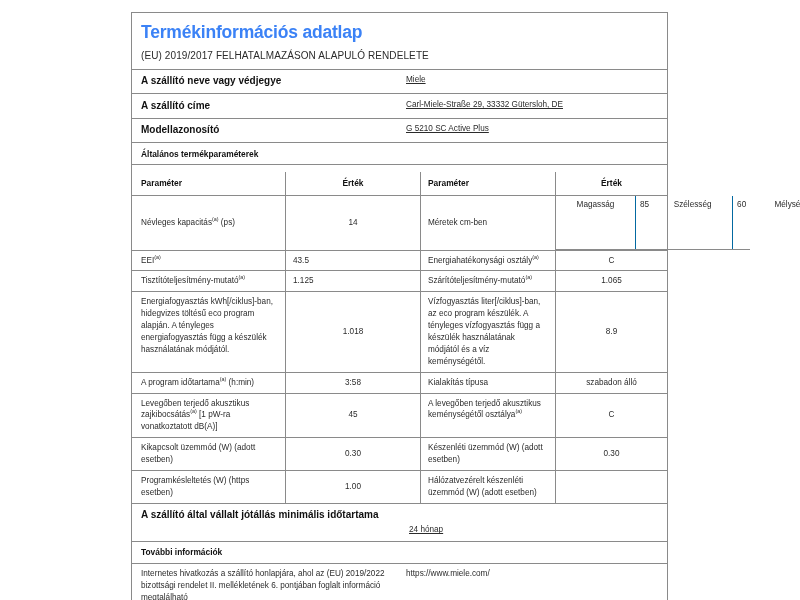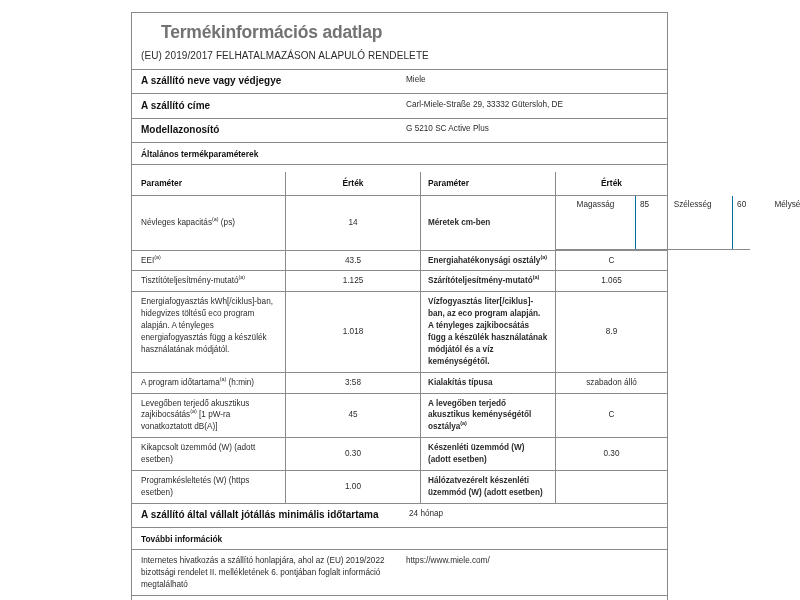--- a/index.html
+++ b/index.html
@@ -44,23 +44,22 @@
 
   
   .title-cell {
     padding: 9px 9px 2px 9px;
     width: 100%;
   }
   .title-cell .title {
     font-size: 17.5px;
     font-weight: bold;
     letter-spacing: -0.2px;
-    color: #737373;
+    color: #3b82f6;
     line-height: 1.15;
-    margin-left: 20px;
   }
   .sub-cell {
     padding: 5px 9px 5px 9px;
     width: 100%;
     font-size: 10px;
     color: #2b2b2b;
     letter-spacing: 0.1px;
   }
 
   
@@ -69,33 +68,34 @@
     font-weight: bold;
     font-size: 10px;
     color: #111;
     padding: 4.5px 9px;
   }
   .val {
     flex: 1;
     padding: 4.5px 7px;
     font-size: 8.2px;
     border-left: none !important;
+    text-decoration: underline;
   }
   .section {
     width: 100%;
     font-weight: bold;
     font-size: 8.4px;
     color: #111;
     padding: 4.5px 9px;
   }
 
   
   .c1 { width: 153px; padding-left: 9px; }
-  .c2 { width: 135px; text-align: center; }
-  .c3 { width: 135px; font-weight: bold; }
+  .c2 { width: 135px; text-align: left; }
+  .c3 { width: 135px; }
   .c4 { width: 112px; text-align: center; }
 
   .hdr .cell {
     font-weight: bold;
     color: #111;
     font-size: 8.4px;
     padding-top: 5px;
     padding-bottom: 5px;
     margin-top: 7px;
   }
@@ -136,21 +136,21 @@
     font-size: 5.4px;
     vertical-align: super;
     line-height: 0;
   }
   .fn sup { font-size: 5.4px; }
   .footnote {
     width: 100%;
     padding: 4px 9px;
     font-size: 8.2px;
   }
-  .warranty-val { padding-left: 10px; }
+  .warranty-val { padding-left: 10px; margin-top: 16px; }
   .info-left { width: 267px; padding: 4.5px 9px; font-size: 8.2px; }
   .info-right { flex: 1; padding: 4.5px 7px; font-size: 8.2px; border-left: none !important; }
 </style>
 </head>
 <body>
 
 <div id="sheet">
 
   <div class="row" style="border-bottom:none;">
     <div class="cell title-cell">
@@ -236,21 +236,21 @@
       <span>Szárítóteljesítmény-mutató</span><sup>(a)</sup>
     </div>
     <div class="cell c4">1.065</div>
   </div>
 
   <div class="row">
     <div class="cell c1">Energiafogyasztás kWh[/ciklus]-ban, hidegvizes töltésű eco program alapján. A tényleges energiafogyasztás függ a készülék használatának módjától.</div>
     <div class="cell c2 vcenter ctr">
       <span>1.018</span>
     </div>
-    <div class="cell c3">Vízfogyasztás liter[/ciklus]-ban, az eco program alapján. A tényleges zajkibocsátás függ a készülék használatának módjától és a víz keménységétől.</div>
+    <div class="cell c3">Vízfogyasztás liter[/ciklus]-ban, az eco program készülék. A tényleges vízfogyasztás függ a készülék használatának módjától és a víz keménységétől.</div>
     <div class="cell c4 vcenter ctr">
       <span>8.9</span>
     </div>
   </div>
 
   <div class="row">
     <div class="cell c1">
       <span>A program időtartama</span><sup>(a)</sup><span> (h:min)</span>
     </div>
     <div class="cell c2 vcenter ctr">

